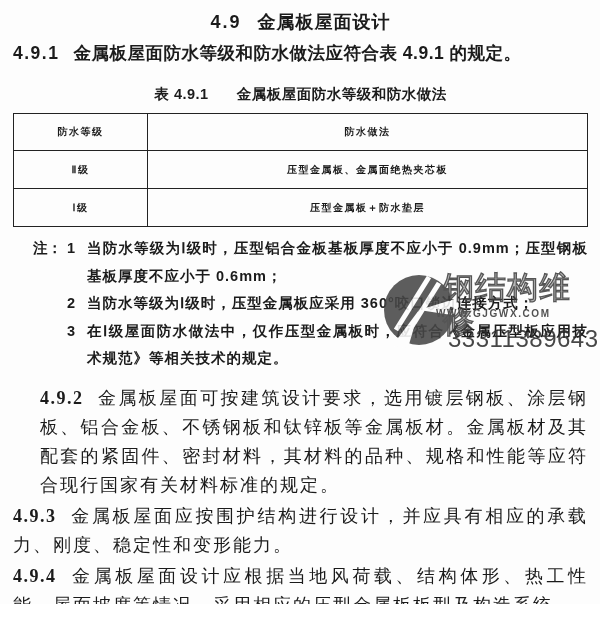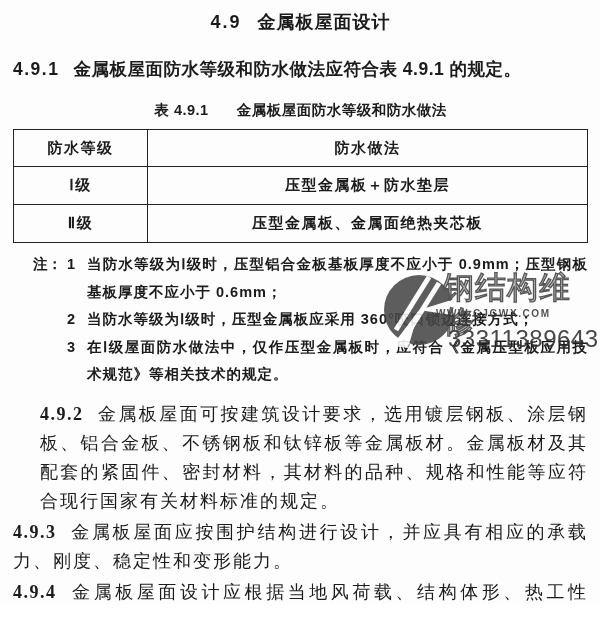--- a/index.html
+++ b/index.html
@@ -12,38 +12,38 @@
 
   .doc-title {
     text-align:center; font-family:"Liberation Sans", sans-serif;
     font-weight:bold; font-size:18px; margin-top:4px; letter-spacing:1px;
   }
   .doc-title .tnum { margin-right:16px; letter-spacing:2px; }
 
   .clause { font-size:18px; line-height:29px; text-align:justify; margin:0; }
   .clause .cnum { font-weight:bold; margin-right:14px; letter-spacing:1.5px; white-space:nowrap; }
   .c491 {
-    margin-top:21px; font-family:"Liberation Sans", sans-serif;
+    margin-top:5px; font-family:"Liberation Sans", sans-serif;
     font-weight:bold; letter-spacing:0.5px; font-size:17.5px;
   }
   .cbody { letter-spacing:2px; }
   .c492 { margin-top:11px;margin-left:27px; }
   .c493 { margin-top:2px; }
   .c494 { margin-top:2px; }
 
   .table-caption {
     text-align:center; font-family:"Liberation Sans", sans-serif;
     font-weight:bold; font-size:14.5px; margin-top:17px; letter-spacing:0.5px;
   }
   .table-caption .capnum { margin-right:28px; }
 
   table.spec {
     width:575px; border-collapse:collapse; margin-top:9px;
     font-family:Liberation Sans, sans-serif; font-weight:bold;
-    font-size:15px; table-layout:fixed;
+    font-size:10px; table-layout:fixed;
   }
   table.spec, table.spec th, table.spec td { border:1.5px solid #222222; }
   table.spec th, table.spec td { text-align:center; letter-spacing:1.5px; padding:0; }
   table.spec th { height:36px; font-weight:bold; }
   table.spec td { height:37px; }
   .col-grade { width:134px; }
 
   .notes {
     margin-top:8px; font-family:"Liberation Sans", sans-serif;
     font-weight:bold; font-size:14.5px; line-height:27.5px;
@@ -93,26 +93,26 @@
           <col>
         </colgroup>
       <thead>
         <tr>
           <th>防水等级</th>
           <th>防水做法</th>
         </tr>
       </thead>
       <tbody>
         <tr>
+          <td>Ⅱ级</td>
+          <td>压型金属板、金属面绝热夹芯板</td>
+        </tr>
+        <tr>
           <td>Ⅰ级</td>
           <td>压型金属板＋防水垫层</td>
-        </tr>
-        <tr>
-          <td>Ⅱ级</td>
-          <td>压型金属板、金属面绝热夹芯板</td>
         </tr>
       </tbody>
     </table>
 
     <div class="notes">
       <div class="note-row">
         <span class="note-label">注：</span>
         <span class="note-num">1</span>
         <span class="note-text">当防水等级为Ⅰ级时，压型铝合金板基板厚度不应小于 0.9mm；压型钢板基板厚度不应小于 0.6mm；</span>
       </div>

